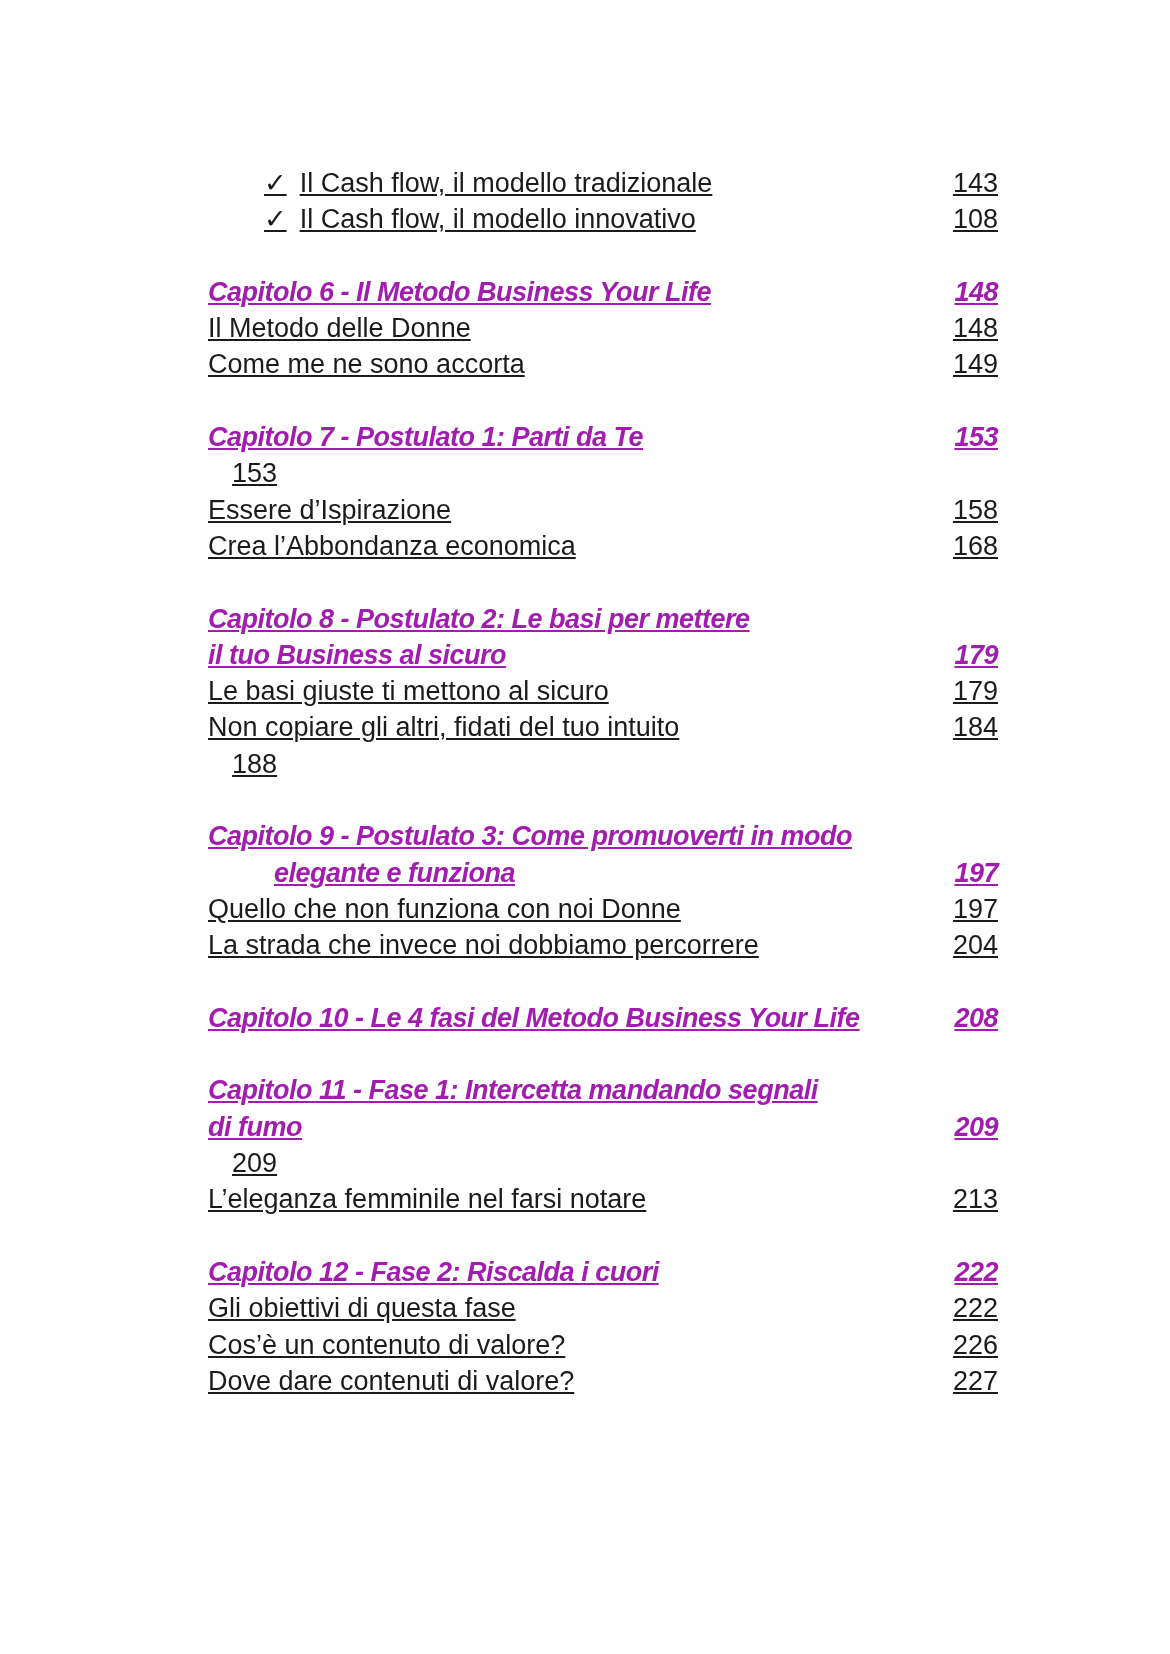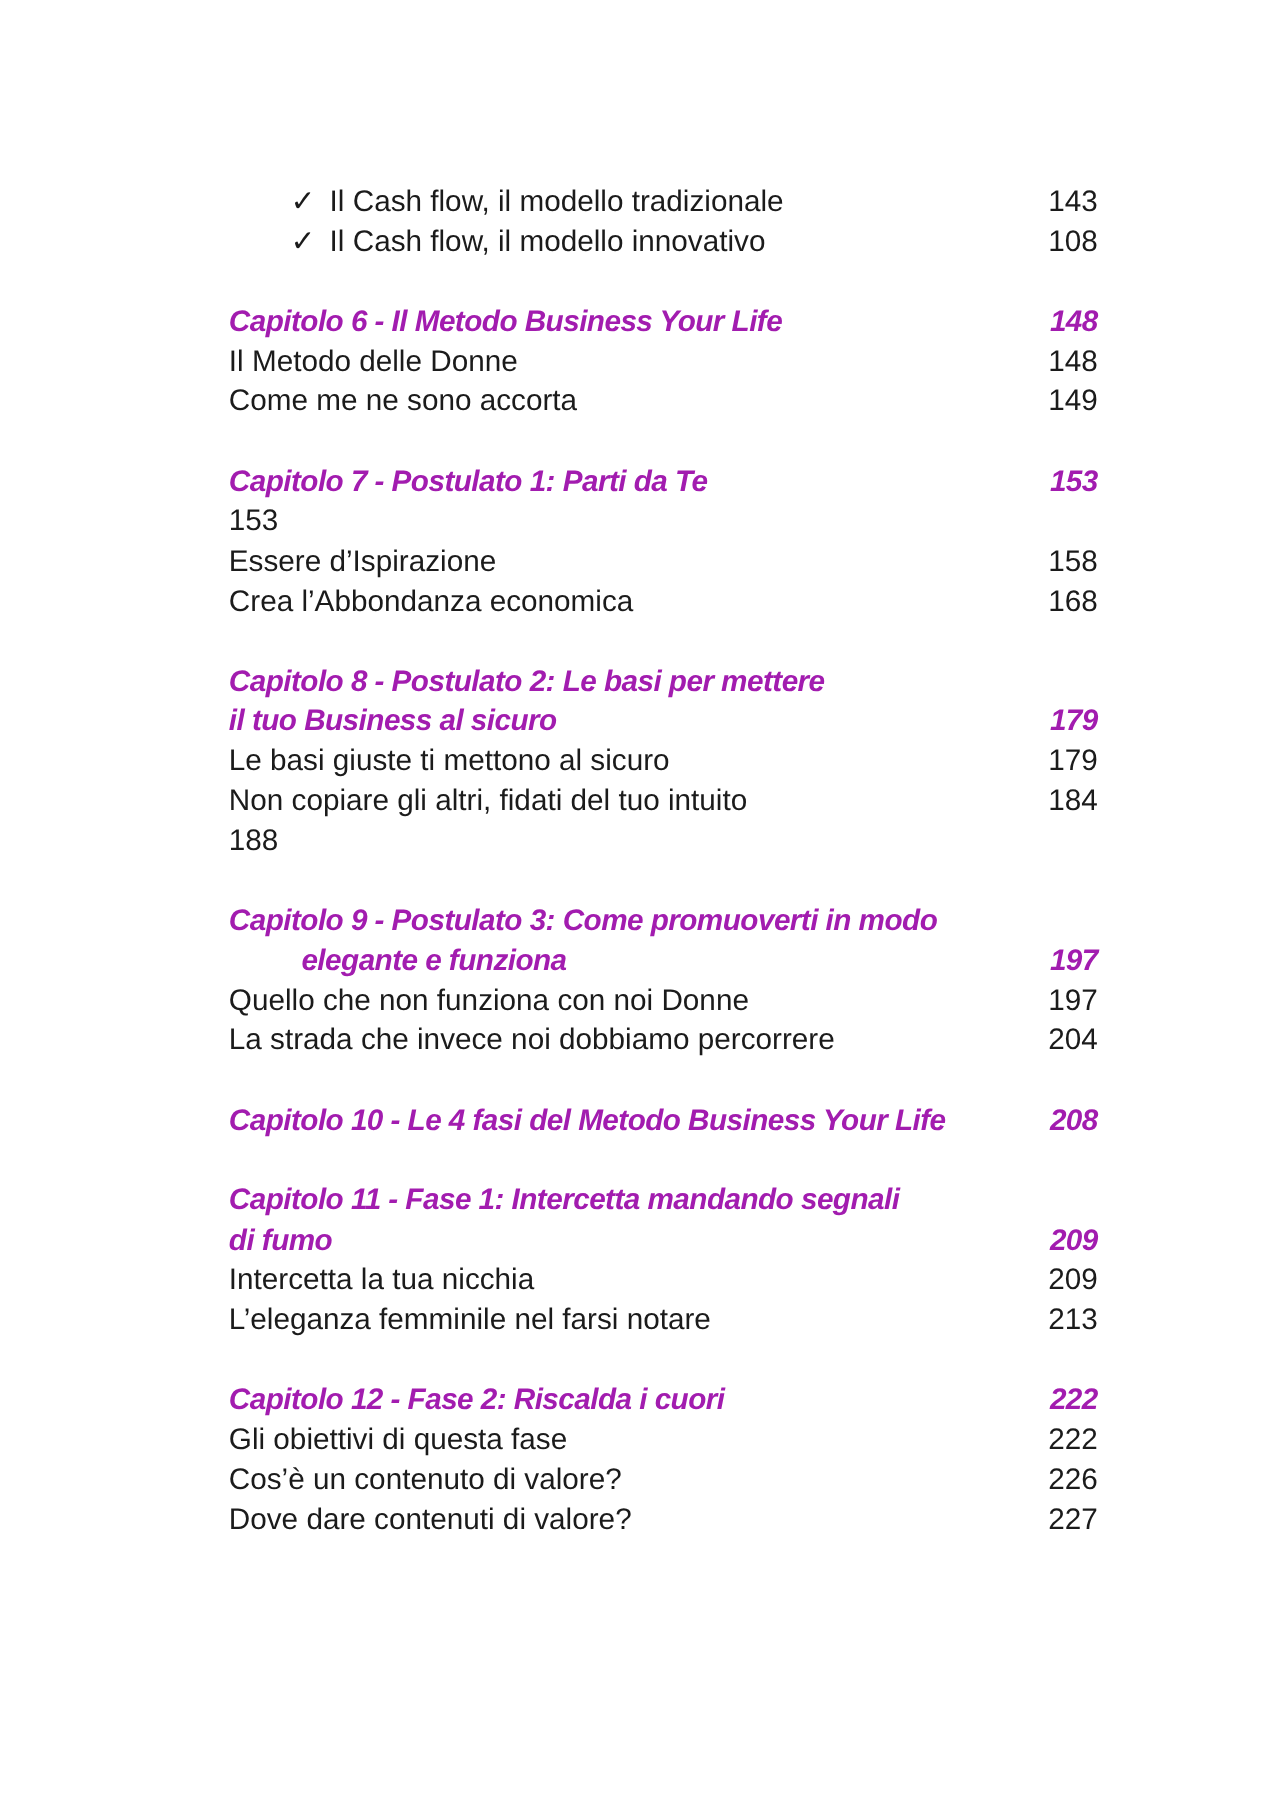--- a/index.html
+++ b/index.html
@@ -22,20 +22,21 @@
     width: 790px;
   }
   .row {
     height: 36.3px;
     display: flex;
     justify-content: space-between;
     align-items: flex-end;
     font-size: 27px;
     line-height: 36.3px;
     white-space: nowrap;
+    text-decoration: underline;
   }
   .row .title {
     display: inline-block;
   }
   .row.check .title {
     padding-left: 56px;
   }
   .chk {
     margin-right: 13px;
     font-weight: 400;
@@ -45,20 +46,21 @@
   .row.chapter-indent {
     font-weight: 700;
     font-style: italic;
     color: #a21caf;
     letter-spacing: -0.5px;
   }
   .row.chapter-indent .title {
     padding-left: 66px;
   }
   .pagenum {
+    margin-left: 24px;
     text-align: right;
   }
 </style>
 </head>
 <body>
 
 <div class="toc">
     <div class="row check">
       <span class="title"><span class="chk">✓</span><span>Il Cash flow, il modello tradizionale</span></span>
       <span class="pagenum">143</span>
@@ -141,21 +143,20 @@
     <div class="row blank"></div>
     <div class="row chapter">
       <span class="title"><span>Capitolo 11 - Fase 1: Intercetta mandando segnali</span></span>
       <span class="pagenum"></span>
     </div>
     <div class="row chapter">
       <span class="title"><span>di fumo</span></span>
       <span class="pagenum">209</span>
     </div>
     <div class="row sub">
-      <span class="title"><span>Intercetta la tua nicchia</span></span>
       <span class="pagenum">209</span>
     </div>
     <div class="row sub">
       <span class="title"><span>L’eleganza femminile nel farsi notare</span></span>
       <span class="pagenum">213</span>
     </div>
     <div class="row blank"></div>
     <div class="row chapter">
       <span class="title"><span>Capitolo 12 - Fase 2: Riscalda i cuori</span></span>
       <span class="pagenum">222</span>

